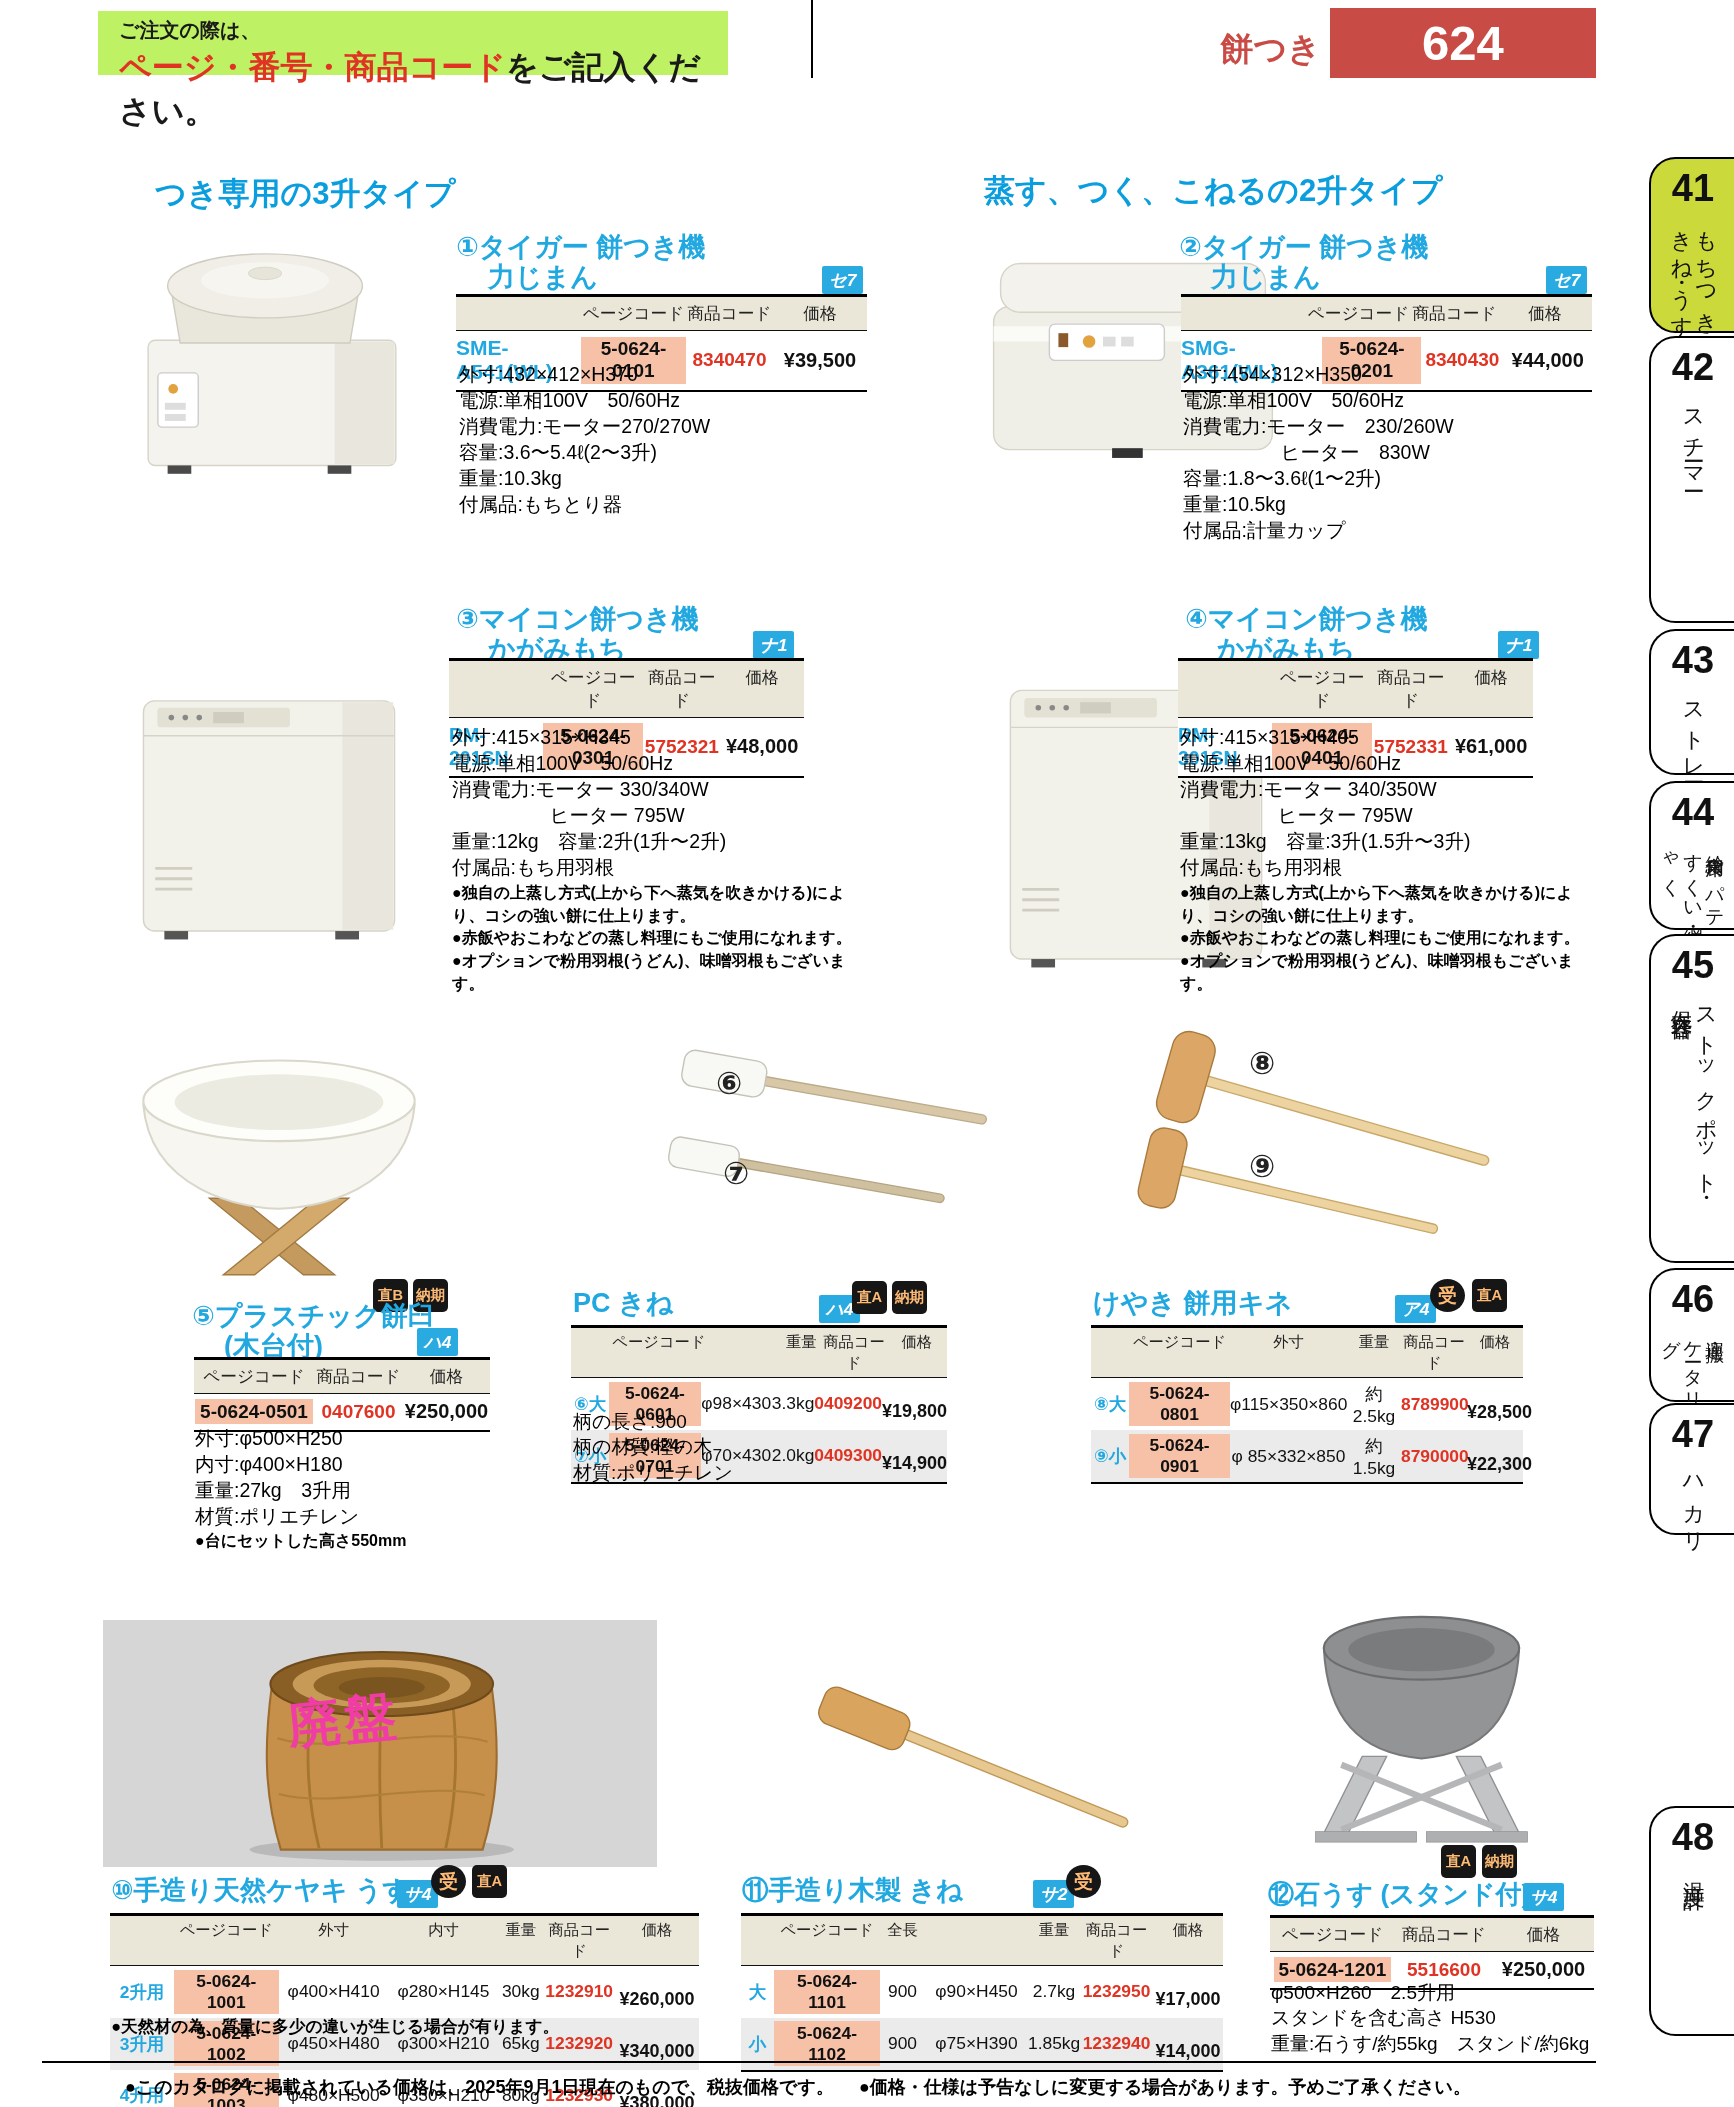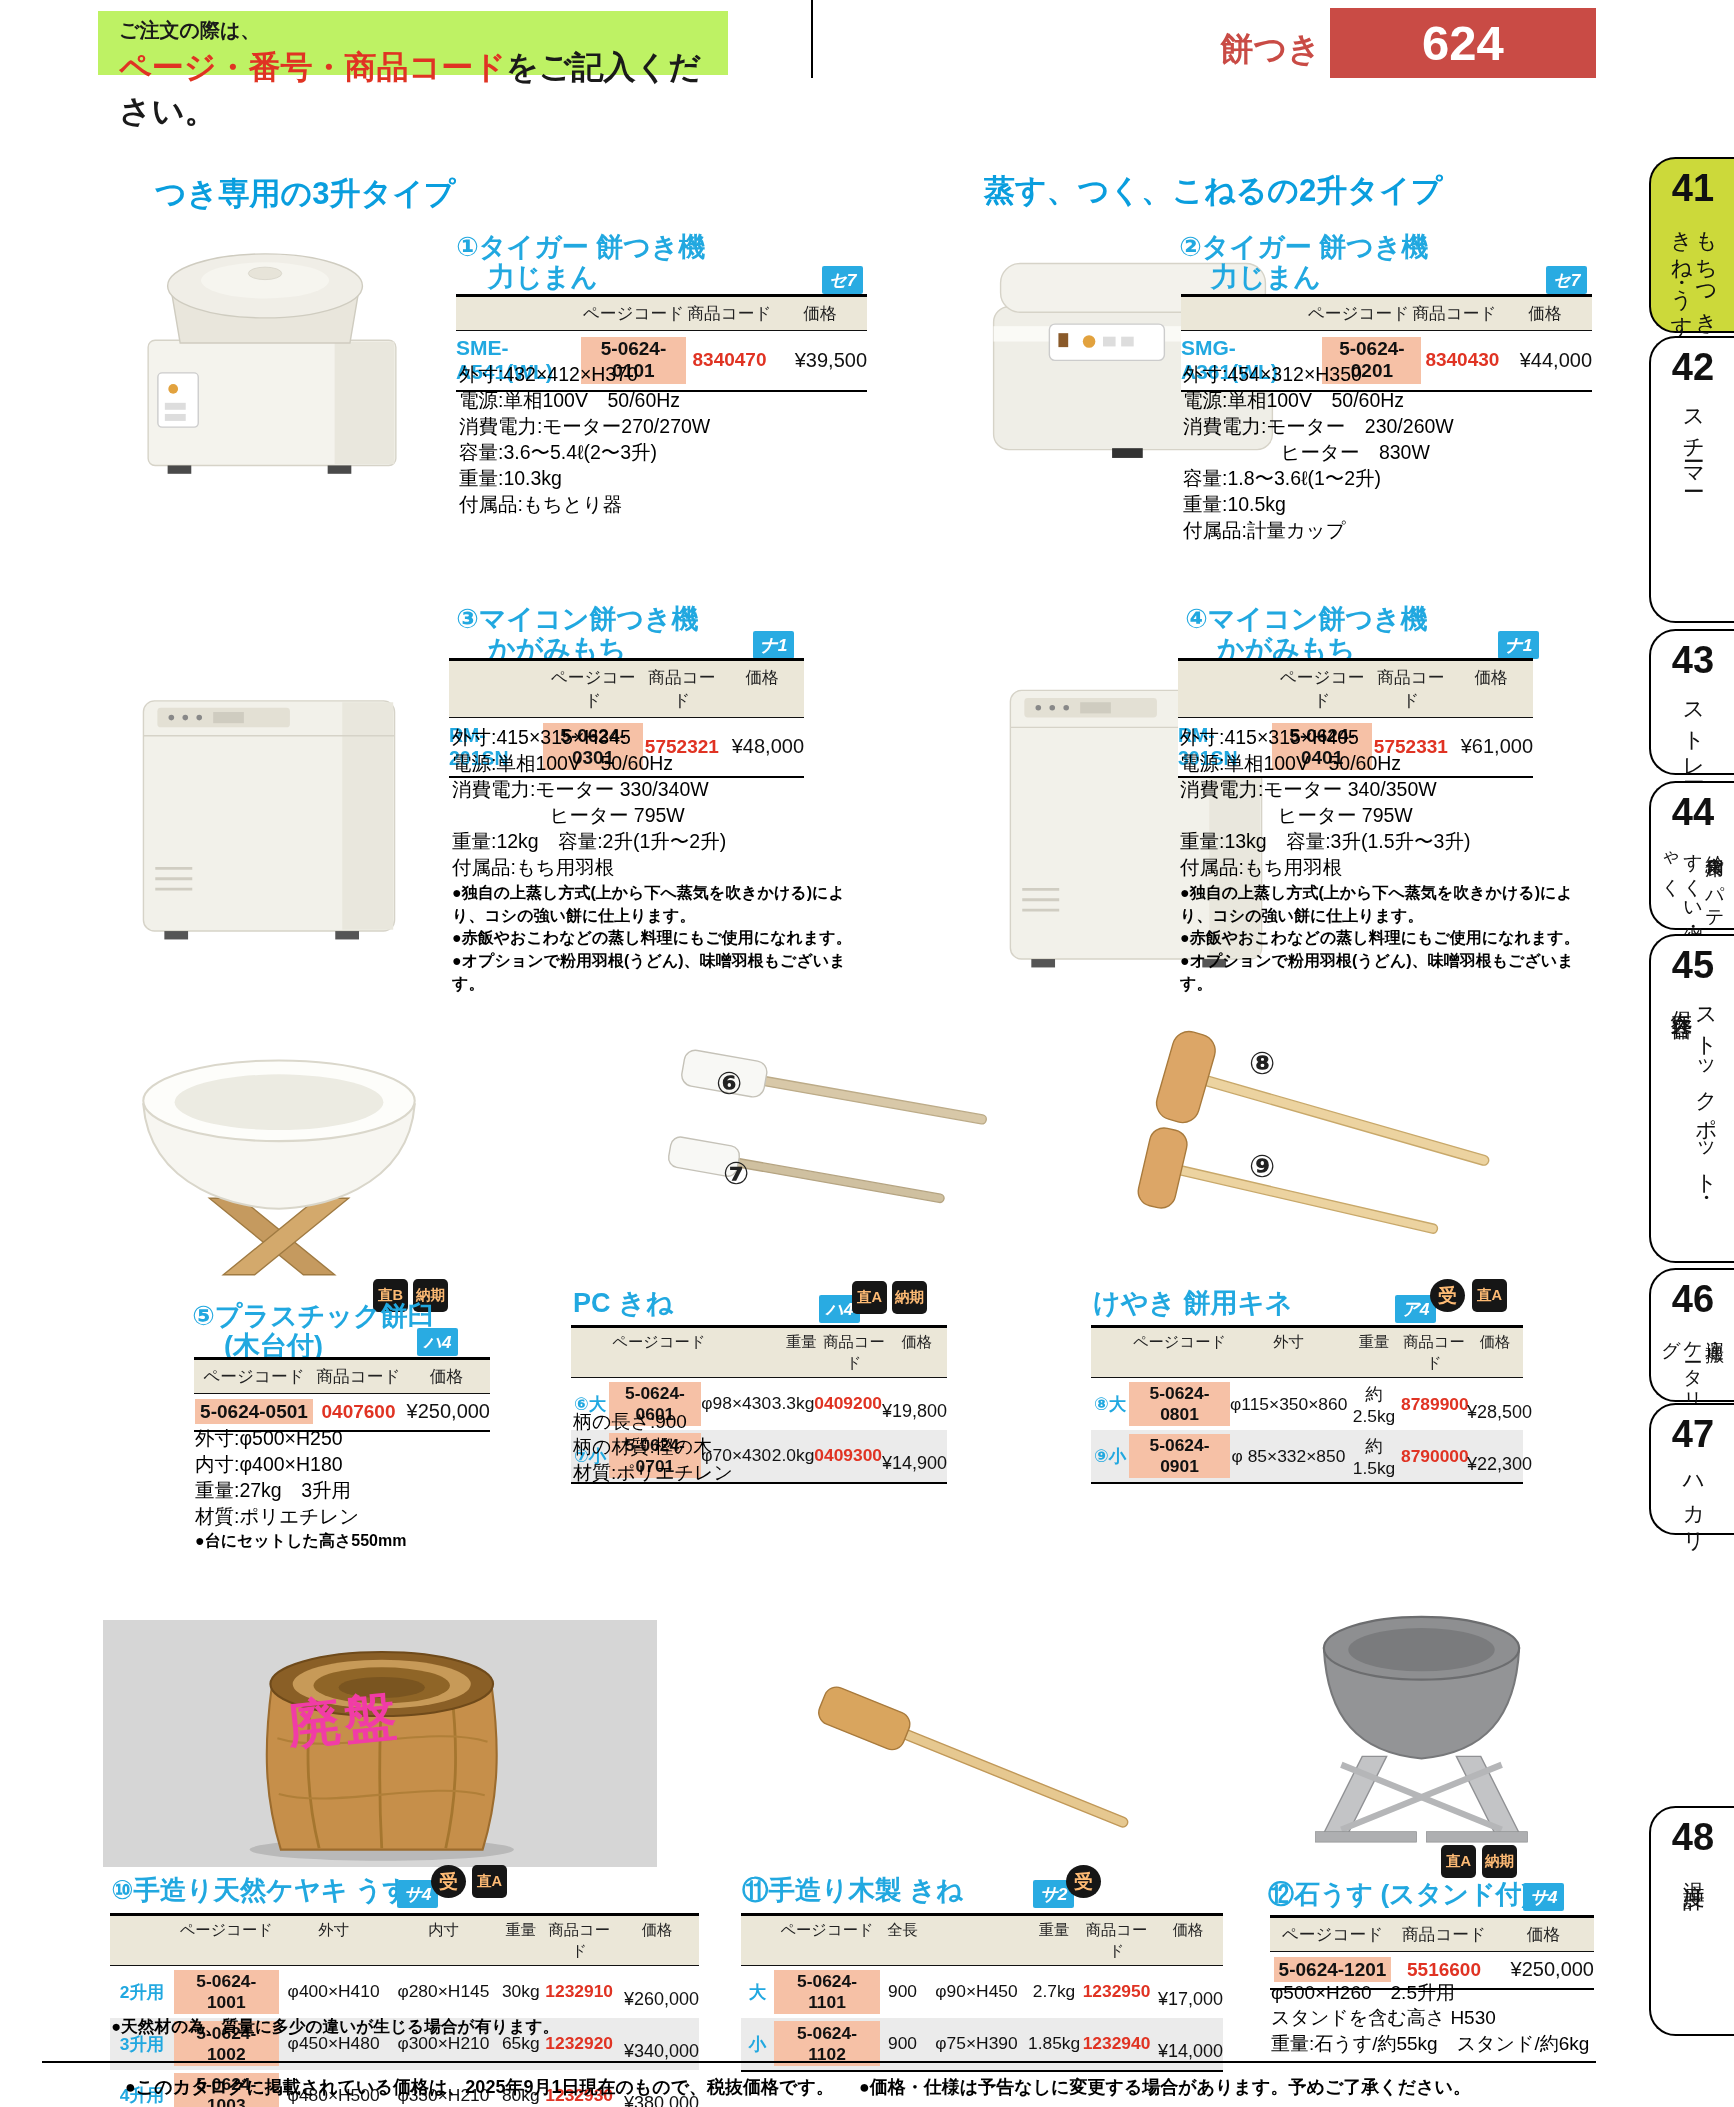--- a/index.html
+++ b/index.html
@@ -27,21 +27,21 @@
 
   .ptable { position:absolute; border-top:3.5px solid #000; border-bottom:2.8px solid #000; background:#fff; }
   .thead { display:flex; background:#ebe7d8; border-bottom:1.4px solid #111; }
   .hcell { font-size:16.7px; color:#222; text-align:center; padding:4.9px 0; }
   .trow { display:flex; align-items:center; }
   .trow.alt { background:#ebebeb; }
   .tcell { text-align:center; font-size:19px; color:#111; padding:5.6px 0; }
   .model { color:#21a8e0; font-weight:bold; text-align:left; font-size:21px; }
   .pcbg { background:#f6c1a6; padding:1.4px 4.9px; font-weight:bold; display:inline-block; }
   .codetxt { color:#e03323; font-weight:bold; }
-  .pricetxt { font-weight:normal; font-size:20px;text-align:right; }
+  .pricetxt { font-weight:bold; font-size:20px; }
   .rlabel { color:#21a8e0; font-weight:bold; }
   .compact .tcell { font-size:17.4px; padding:3.5px 0; }
   .compact .hcell { font-size:15.3px; padding:3.5px 0; }
   .compact .pricetxt { font-size:18px;margin-top:16px; }
 
   .specs { position:absolute; font-size:19.5px; line-height:1.33; color:#000; }
   .specs .sm { font-size:16px; font-weight:bold; }
   .bullets { position:absolute; font-size:16px; line-height:1.42; color:#000; font-weight:bold; }
 
   .bdg-blue { position:absolute; background:#29abe2; color:#fff; font-weight:bold; font-style:italic;

